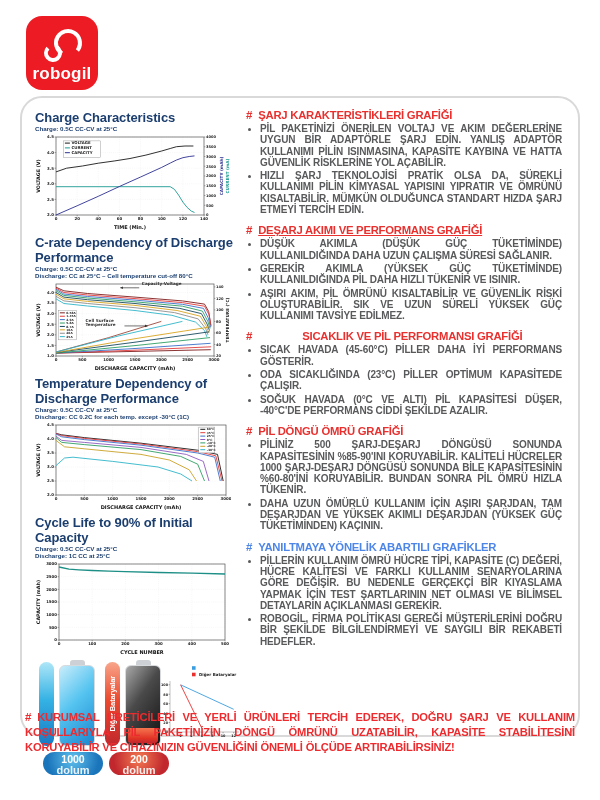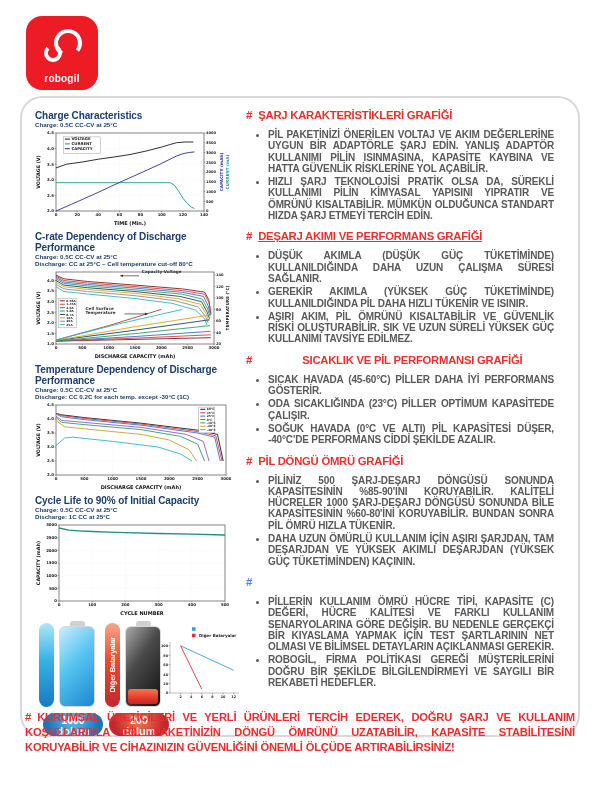--- a/index.html
+++ b/index.html
@@ -3,40 +3,40 @@
 <meta charset="utf-8">
 <style>
   html,body{margin:0;padding:0;background:#fff;}
   body{width:600px;height:800px;font-family:"Liberation Sans",sans-serif;position:relative;overflow:hidden;}
   .page{position:absolute;inset:0;background:#fff;}
 
   
   .header{position:absolute;top:16px;left:26px;right:20px;display:flex;align-items:flex-start;}
   .logo{width:72px;height:74px;background:#ed1c24;border-radius:16px;display:flex;flex-direction:column;align-items:center;justify-content:flex-end;padding-bottom:6px;box-sizing:border-box;position:relative;}
   .logo-icon{position:absolute;top:10px;left:0;right:0;height:38px;}
-  .logo-text{color:#fff;font-size:10px;font-weight:bold;letter-spacing:0.2px;}
+  .logo-text{color:#fff;font-size:17px;font-weight:bold;letter-spacing:0.2px;}
   .title{color:#ed1c24;font-weight:bold;font-size:23px;line-height:1.08;letter-spacing:-0.6px;margin-left:18px;margin-top:8px;}
 
   
   .panel{position:absolute;top:96px;left:20px;width:560px;height:641px;border:2px solid #d9d9d9;border-radius:22px;box-sizing:border-box;display:flex;background:#fff;}
   .charts-col{width:216px;padding:12px 2px 6px 13px;box-sizing:border-box;}
   .text-col{flex:1;padding:11px 16px 6px 8px;box-sizing:border-box;}
 
   .chart-block{margin-bottom:4px;}
-  .chart-title{font-size:10px;font-weight:bold;color:#1b3e6f;letter-spacing:-0.1px;}
+  .chart-title{font-size:13px;font-weight:bold;color:#1b3e6f;letter-spacing:-0.1px;}
   .chart-sub{font-size:6.2px;font-weight:600;color:#1b3e6f;}
   .chart-block svg{display:block;margin-top:1px;}
   svg text{font-family:"DejaVu Sans",sans-serif;}
 
   
   .section{margin-bottom:9px;}
   .section-head{display:flex;align-items:baseline;margin-bottom:2px;}
   .hash{font-weight:bold;font-size:11.5px;margin-right:6px;letter-spacing:-0.2px;}
   .section-title{font-weight:bold;font-size:11.3px;letter-spacing:-0.25px;}
-  .section ul{margin:8px;padding-left:14px;}
+  .section ul{margin:0;padding-left:14px;}
   .section li{font-size:10px;font-weight:bold;color:#58595b;text-align:justify;line-height:1.13;letter-spacing:-0.15px;margin-bottom:2px;}
   .section li::marker{color:#58595b;font-size:9px;}
 
   
   .battery-panel{position:relative;height:118px;margin-top:4px;}
   .vbar{position:absolute;width:15px;height:84px;border-radius:8px;top:2px;}
   .vbar.blue{left:4px;background:linear-gradient(180deg,#aee6f8 0%,#35b2e4 45%,#1779c4 100%);}
   .vbar.red{left:70px;background:linear-gradient(180deg,#f8a58a 0%,#ea4a2f 45%,#c1272d 100%);display:flex;align-items:center;justify-content:center;}
   .vbar-label{writing-mode:vertical-rl;transform:rotate(180deg);color:#fff;font-weight:bold;font-size:7.6px;white-space:nowrap;letter-spacing:-0.2px;}
   .battery{position:absolute;width:36px;top:0;}
@@ -493,20 +493,21 @@
         </div>
         <ul>
           <li>PİLİNİZ 500 ŞARJ-DEŞARJ DÖNGÜSÜ SONUNDA KAPASİTESİNİN %85-90'INI KORUYABİLİR. KALİTELİ HÜCRELER 1000 ŞARJ-DEŞARJ DÖNGÜSÜ SONUNDA BİLE KAPASİTESİNİN %60-80'İNİ KORUYABİLİR. BUNDAN SONRA PİL ÖMRÜ HIZLA TÜKENİR.</li>
           <li>DAHA UZUN ÖMÜRLÜ KULLANIM İÇİN AŞIRI ŞARJDAN, TAM DEŞARJDAN VE YÜKSEK AKIMLI DEŞARJDAN (YÜKSEK GÜÇ TÜKETİMİNDEN) KAÇININ.</li>
         </ul>
       </div>
 
       <div class="section">
         <div class="section-head">
           <span class="hash" style="color: rgb(78, 134, 232);">#</span>
+          <span class="section-title" style="color: rgb(78, 134, 232);">YANILTMAYA YÖNELİK ABARTILI GRAFİKLER</span>
         </div>
         <ul>
           <li>PİLLERİN KULLANIM ÖMRÜ HÜCRE TİPİ, KAPASİTE (C) DEĞERİ, HÜCRE KALİTESİ VE FARKLI KULLANIM SENARYOLARINA GÖRE DEĞİŞİR. BU NEDENLE GERÇEKÇİ BİR KIYASLAMA YAPMAK İÇİN TEST ŞARTLARININ NET OLMASI VE BİLİMSEL DETAYLARIN AÇIKLANMASI GEREKİR.</li>
           <li>ROBOGİL, FİRMA POLİTİKASI GEREĞİ MÜŞTERİLERİNİ DOĞRU BİR ŞEKİLDE BİLGİLENDİRMEYİ VE SAYGILI BİR REKABETİ HEDEFLER.</li>
         </ul>
       </div>
 
     </div>
   </div>
 

